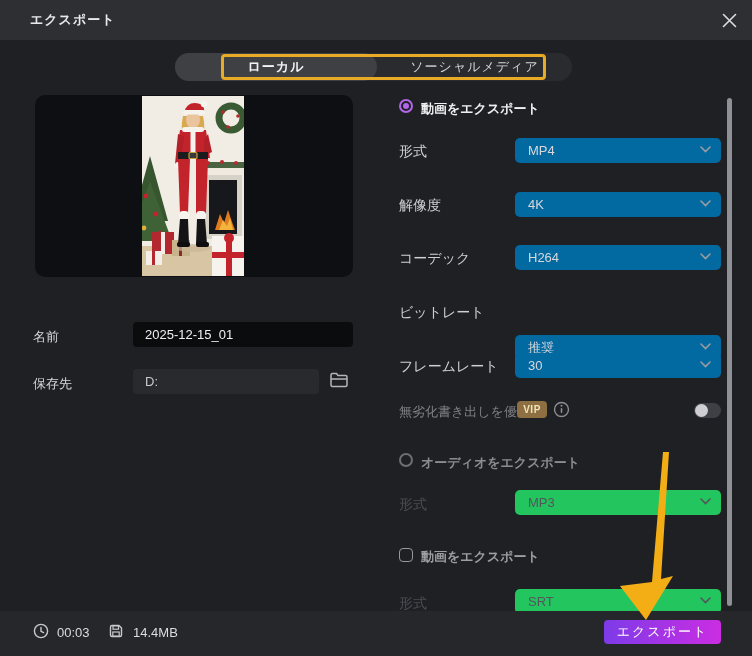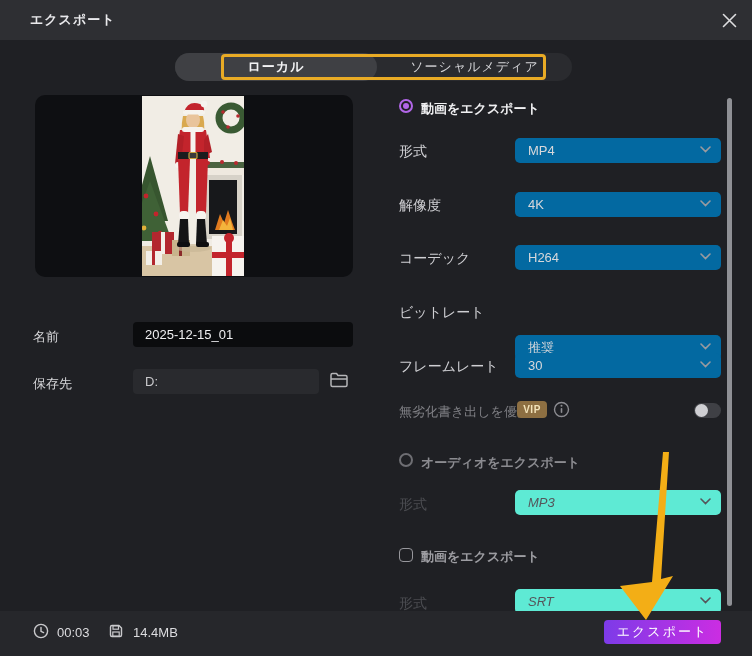--- a/index.html
+++ b/index.html
@@ -38,21 +38,21 @@
   .radio-on::after{content:"";position:absolute;left:2px;top:2px;width:6px;height:6px;border-radius:50%;background:#b266e8;}
   .radio-off{left:399px;top:453px;border:2px solid #6e6e73;}
   .sec-label{font-size:13px;font-weight:700;}
   .video-label{left:421px;top:100px;color:#f0f0f2;}
   .audio-label{left:421px;top:454px;color:#8b8b90;}
   .subtitle-label{left:421px;top:548px;color:#9d9da2;}
   .row-label{left:399px;font-size:14px;color:#cfcfd3;}
   .dropdown{left:515px;width:206px;height:25px;border-radius:5px;background:#0369a1;cursor:pointer;}
   .dropdown .val{position:absolute;left:13px;top:0;height:25px;line-height:25px;font-size:13px;color:#d8d8db;}
   .dropdown svg{position:absolute;right:10px;top:8px;}
-  .dropdown.dim{background:#5eead4;font-style:italic;}
+  .dropdown.dim{background:#22c55e;}
   .dropdown.dim .val{color:#55565b;}
   .dim-label{color:#4b4c51 !important;}
   
   .lossless-label{left:399px;top:403px;font-size:13px;color:#818186;}
   .vip-badge{left:517px;top:401px;width:30px;height:17px;border-radius:4px;background:#8d6f42;color:#f2e3ba;font-size:10px;font-weight:700;text-align:center;line-height:17px;letter-spacing:.5px;}
   .info-icon{left:553px;top:401px;width:17px;height:17px;}
   .toggle{left:694px;top:403px;width:27px;height:15px;border-radius:8px;background:#3f4045;cursor:pointer;}
   .toggle .knob{position:absolute;left:1px;top:1px;width:13px;height:13px;border-radius:50%;background:#cfcfd3;}
   
   .checkbox{left:399px;top:548px;width:14px;height:14px;box-sizing:border-box;border:1.5px solid #97979c;border-radius:4px;cursor:pointer;}

